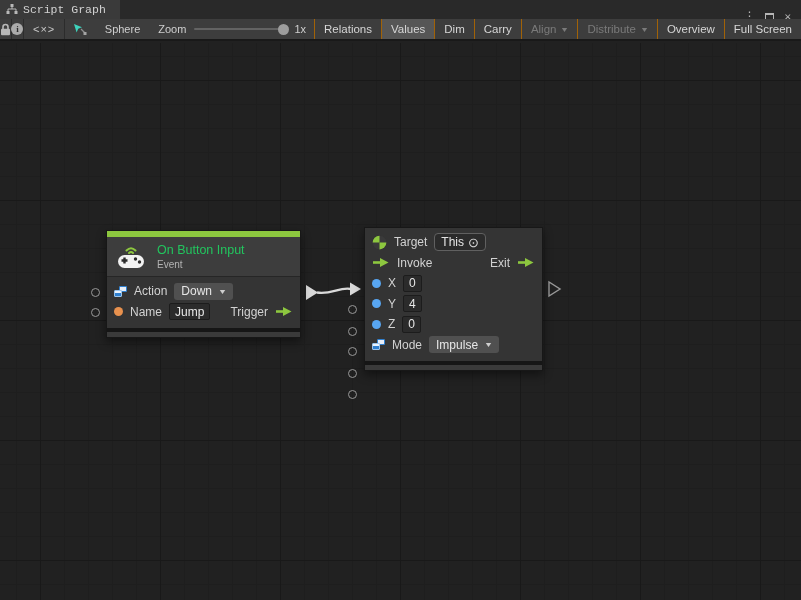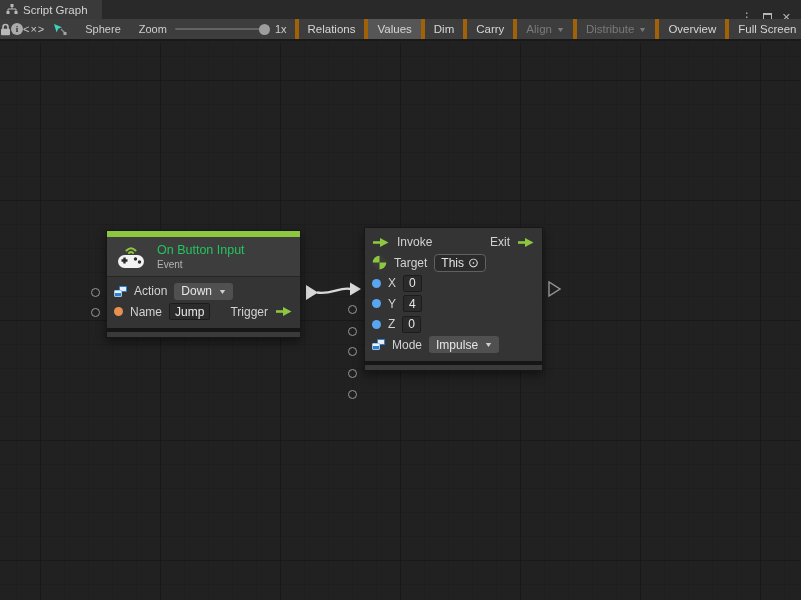--- a/index.html
+++ b/index.html
@@ -5,39 +5,39 @@
   * { margin:0; padding:0; box-sizing:border-box; }
   html,body { width:801px; height:600px; }
   body {
     font-family:"Liberation Sans", sans-serif;
     background:#212121; overflow:hidden; position:relative;
     -webkit-font-smoothing:antialiased;
   }
   .window { position:absolute; inset:0; }
 
   
-  .titlebar { position:absolute; left:0; top:0; width:801px; height:34px; background:#292929; display:flex; align-items:stretch; }
+  .titlebar { position:absolute; left:0; top:0; width:801px; height:34px; background:#292929; display:flex; align-items:stretch;font-family:Liberation Mono, monospace; }
   .tab { display:flex; align-items:center; background:#3a3a3a; padding:0 14px 0 6px; height:19px; }
   .tab-label { color:#d2d2d2; font-size:11.5px; margin-left:5px; white-space:nowrap; }
   .win-controls { margin-left:auto; display:flex; align-items:center; gap:10px; padding-right:10px; color:#b5b5b5; }
   .win-menu { font-size:12px; letter-spacing:0; line-height:19px; }
   .win-max { width:9px; height:8px; border:1px solid #b5b5b5; border-top-width:2px; }
   .win-close { font-size:11px; line-height:19px; }
 
   
   .toolbar { position:absolute; left:0; top:19px; width:801px; height:22px; background:#3d3d3d; border-bottom:2px solid #191919; display:flex; align-items:stretch; font-size:11.5px; color:#d6d6d6; }
   .tb-sep { width:1px; background:#2c2c2c; }
   .tb-iconbtn { width:23px; display:flex; align-items:center; justify-content:center; }
   .tb-codebtn { width:94px; display:flex; align-items:center; justify-content:center; color:#c8c8c8; font-size:11px; letter-spacing:1px; }
   .tb-graphref { display:flex; align-items:center; gap:18px; padding:0 10px 0 8px; color:#cfcfcf; font-size:11px; }
   .tb-zoom { display:flex; align-items:center; gap:8px; padding:0 8px; color:#cfcfcf; font-size:11px; }
   .zoom-track { position:relative; width:92px; height:2px; background:#636363; border-radius:1px; }
   .zoom-handle { position:absolute; right:-3px; top:-4.5px; width:11px; height:11px; border-radius:50%; background:#9d9d9d; }
   .tb-buttons { display:flex; margin-left:auto; align-items:stretch; }
-  .tb-btn { display:flex; align-items:center; padding:0 9px; border-left:4px solid #a16207; white-space:nowrap; }
+  .tb-btn { display:flex; align-items:center; padding:0 9px; border-left:1px solid #a16207; white-space:nowrap; }
   .tb-btn.active { background:#565656; }
   .tb-btn.disabled { color:#7a7a7a; }
   .dd-arrow { font-size:7px; margin-left:5px; transform:scaleX(1.3); display:inline-block; }
   .info-circle { width:12px; height:12px; border-radius:50%; background:#ababab; color:#2e2e2e; font-size:9px; font-weight:700; display:flex; align-items:center; justify-content:center; font-family:"Liberation Serif", serif; }
 
   
   .canvas {
     position:absolute; left:0; top:43px; width:801px; height:557px;
     background-color:#212121;
     background-image:
@@ -213,43 +213,43 @@
             <polygon points="8,1 16.5,5.5 8,10" fill="#8DC73F"></polygon>
           </svg>
         </div>
       </div>
       <div class="node-footer"></div>
     </div>
 
     <div class="node" style="left:364px; top:184px; width:179px;">
       <div class="node-rows">
         <div class="row">
+          <svg width="15" height="15" viewBox="0 0 24 24">
+            <circle cx="12" cy="12" r="11" fill="#3a3a3a"></circle>
+            <path d="M12 12 L12 1 A11 11 0 0 0 1 12 Z" fill="#8DC73F"></path>
+            <path d="M12 12 L12 23 A11 11 0 0 0 23 12 Z" fill="#8DC73F"></path>
+          </svg>
+          <span>Target</span>
+          <span class="target-chip">
+            <span>This</span>
+            <span class="target-glyph">⊙</span>
+          </span>
+        </div>
+        <div class="row">
           <svg width="18" height="11" viewBox="0 0 18 11">
             <path d="M1 5.5 H9" stroke="#8DC73F" stroke-width="2.6"></path>
             <polygon points="8,1 16.5,5.5 8,10" fill="#8DC73F"></polygon>
           </svg>
           <span>Invoke</span>
           <span class="spacer"></span>
           <span>Exit</span>
           <svg width="18" height="11" viewBox="0 0 18 11">
             <path d="M1 5.5 H9" stroke="#8DC73F" stroke-width="2.6"></path>
             <polygon points="8,1 16.5,5.5 8,10" fill="#8DC73F"></polygon>
           </svg>
-        </div>
-        <div class="row">
-          <svg width="15" height="15" viewBox="0 0 24 24">
-            <circle cx="12" cy="12" r="11" fill="#3a3a3a"></circle>
-            <path d="M12 12 L12 1 A11 11 0 0 0 1 12 Z" fill="#8DC73F"></path>
-            <path d="M12 12 L12 23 A11 11 0 0 0 23 12 Z" fill="#8DC73F"></path>
-          </svg>
-          <span>Target</span>
-          <span class="target-chip">
-            <span>This</span>
-            <span class="target-glyph">⊙</span>
-          </span>
         </div>
         <div class="row">
           <span class="dot blue"></span>
           <span>X</span>
           <span class="field">0</span>
         </div>
         <div class="row">
           <span class="dot blue"></span>
           <span>Y</span>
           <span class="field">4</span>

